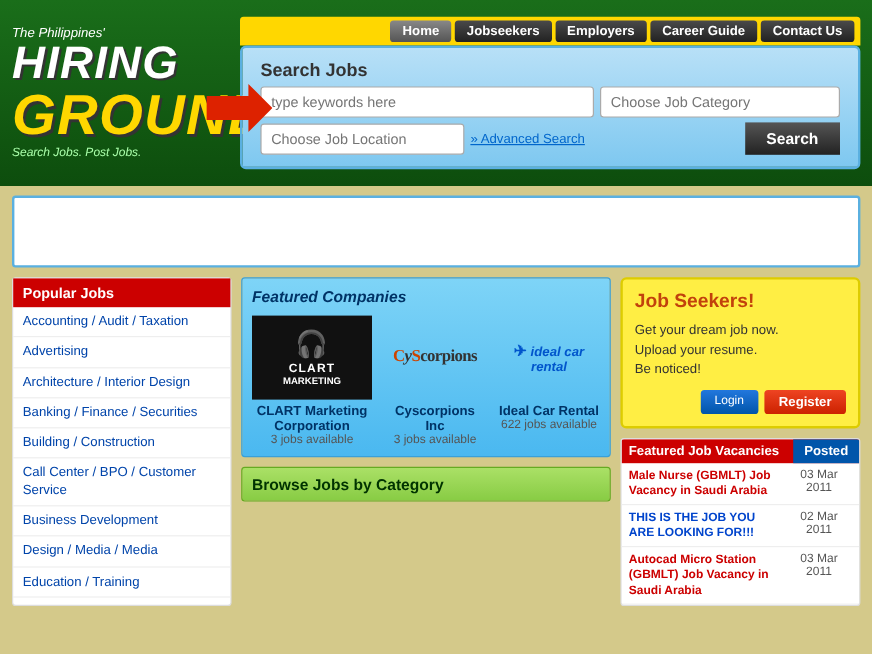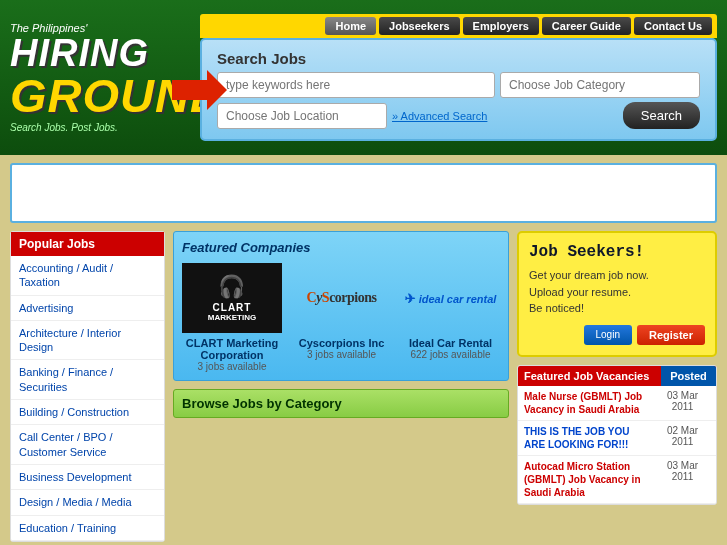--- a/index.html
+++ b/index.html
@@ -146,23 +146,23 @@
     }
 
     .search-btn {
       position: absolute;
       right: 15px;
       bottom: 10px;
       background: linear-gradient(to bottom, #555, #222);
       color: #fff;
       border: none;
       padding: 6px 18px;
-      border-radius: 12px;
+      border-radius: 0;
       font-size: 13px;
-      font-weight: normal;
+      font-weight: bold;
       cursor: pointer;
       margin-top: 48px;
     }
 
     .arrow-icon {
       position: absolute;
       left: -30px;
       top: 50%;
       transform: translateY(-50%);
       width: 55px;
@@ -180,21 +180,21 @@
 
     
     .main-content {
       display: flex;
       margin: 0 10px;
       gap: 8px;
     }
 
     
     .left-sidebar {
-      width: 155px;
+      width: 183px;
       flex-shrink: 0;
       background: #fff;
       border: 1px solid #ddd;
       border-radius: 3px;
     }
 
     .sidebar-header {
       background: #cc0000;
       color: #fff;
       font-weight: bold;
@@ -318,23 +318,22 @@
       background: #ffee44;
       border: 2px solid #ddcc00;
       border-radius: 5px;
       padding: 10px;
       margin-bottom: 8px;
     }
 
     .job-seekers-title {
       font-size: 16px;
       font-weight: bold;
-      color: #0f172a;
+      color: #c2410c;
       margin-bottom: 6px;
-      font-family: Liberation Mono, monospace;
     }
 
     .job-seekers-text {
       font-size: 11px;
       color: #333;
       line-height: 1.5;
       margin-bottom: 8px;
     }
 
     .auth-buttons {

